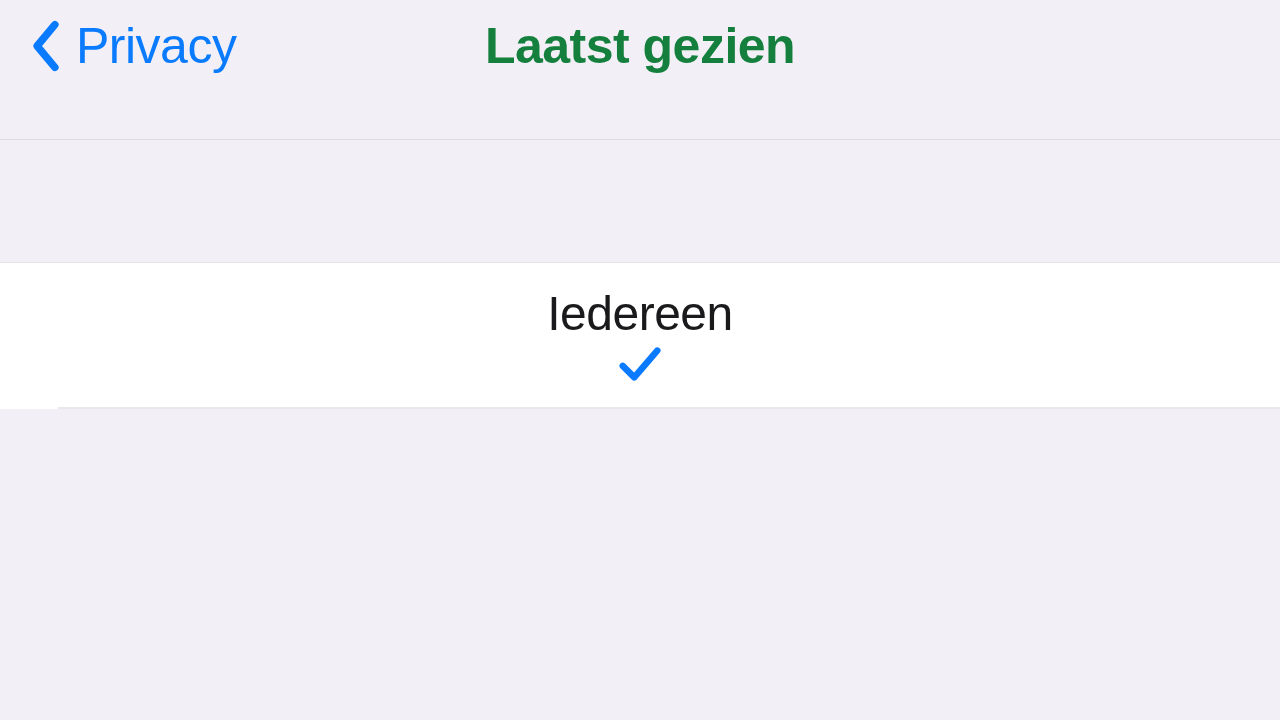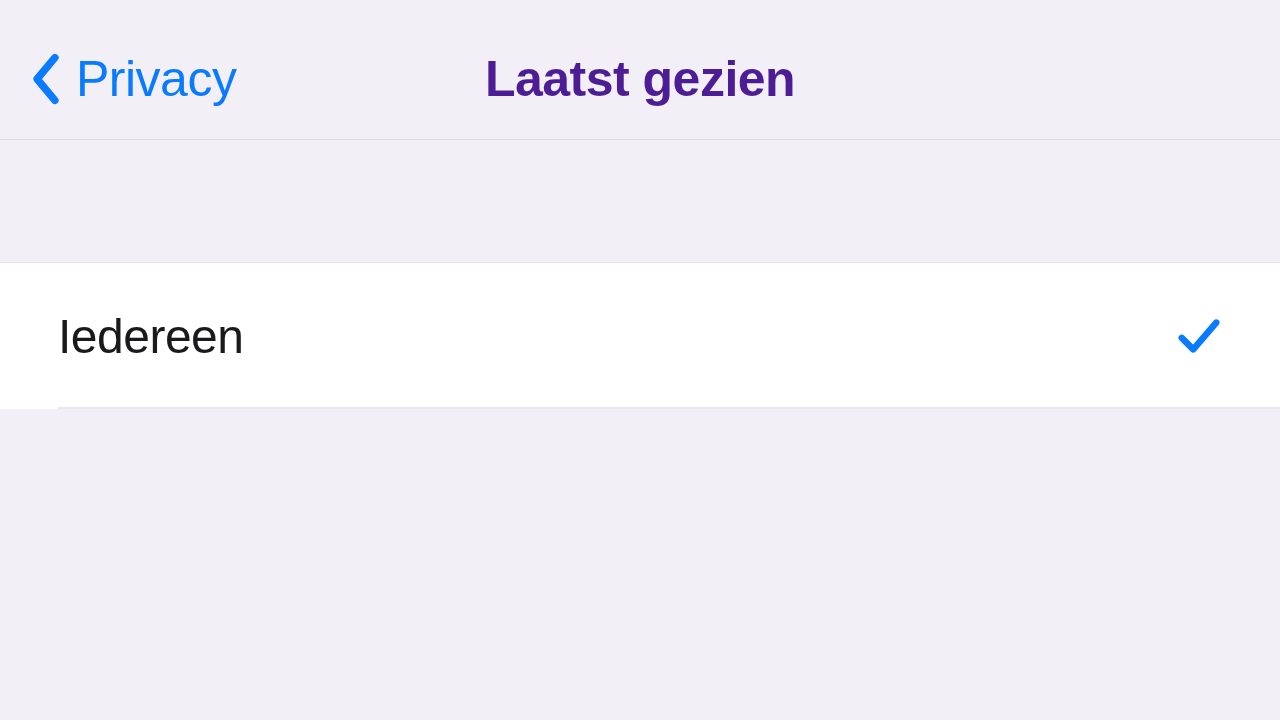--- a/index.html
+++ b/index.html
@@ -11,21 +11,21 @@
       font-family: -apple-system, BlinkMacSystemFont, "Helvetica Neue", Arial, sans-serif;
       background: #f2f0f6;
       width: 1280px;
       height: 720px;
       overflow: hidden;
     }
     .header {
       height: 140px;
       display: flex;
       align-items: flex-start;
-      padding-top: 50px;
+      padding-top: 17px;
       position: relative;
       border-bottom: 1px solid #dcdce0;
     }
     .back-button {
       display: flex;
       align-items: center;
       color: #0a7bff;
       font-size: 50px;
       font-weight: 400;
       cursor: pointer;
@@ -40,38 +40,39 @@
     .back-chevron svg {
       width: 32px;
       height: 54px;
     }
     .page-title {
       position: absolute;
       left: 50%;
       transform: translateX(-50%);
       font-size: 50px;
       font-weight: 600;
-      color: #4c1d95;
+      color: #15803d;
       letter-spacing: -0.5px;
     }
     .section-gap {
       height: 122px;
     }
     .option-list {
       background: #ffffff;
       border-top: 1px solid #e4e4e8;
     }
     .option-row {
       display: flex;
       align-items: center;
-      justify-content: space-between;
+      justify-content: center;
       padding: 0 58px;
       height: 146px;
       cursor: pointer;
       position: relative;
+      flex-direction: column;
     }
     .option-row:not(:last-child)::after {
       content: "";
       position: absolute;
       bottom: 0;
       left: 58px;
       right: 0;
       height: 2px;
       background: #e8e8ec;
     }

